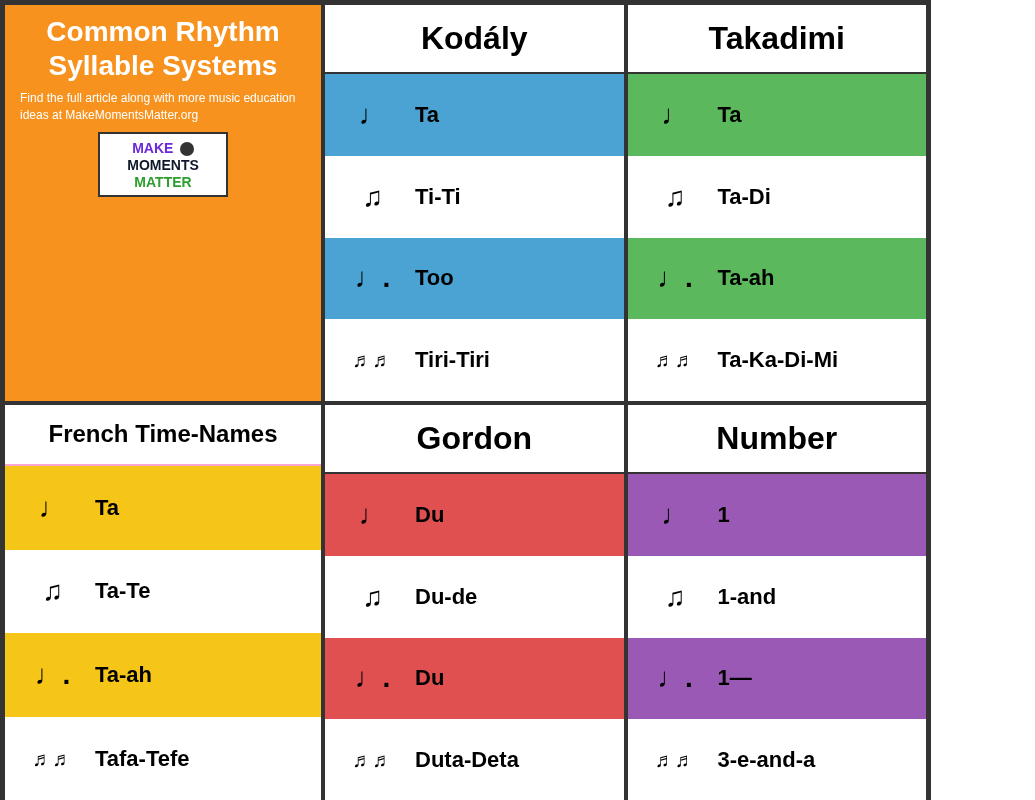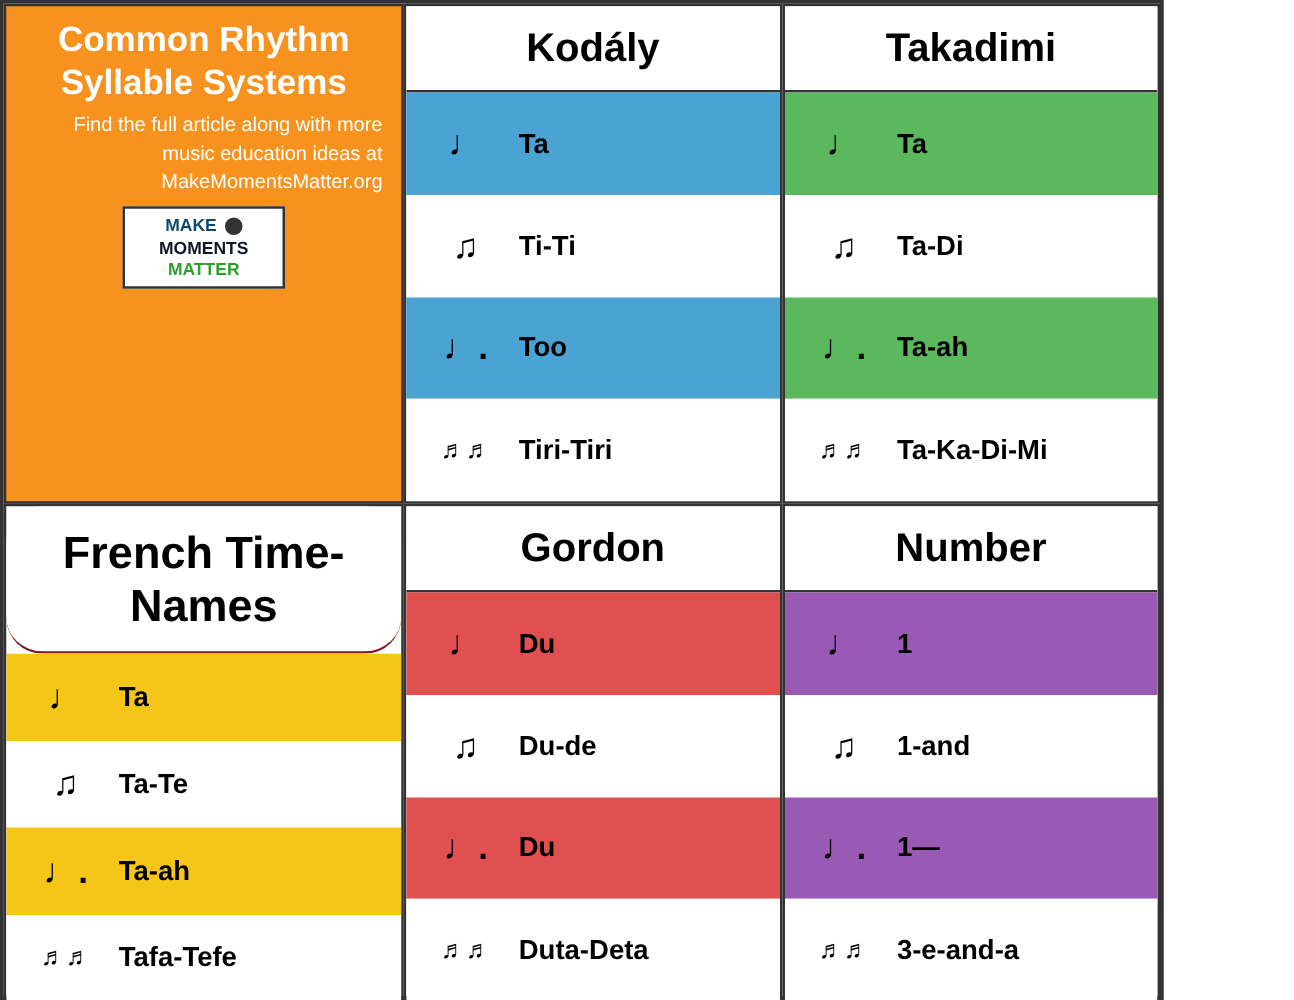--- a/index.html
+++ b/index.html
@@ -38,38 +38,38 @@
       color: #fff;
       font-size: 28px;
       font-weight: bold;
       text-align: center;
       font-family: Arial, sans-serif;
       line-height: 1.2;
       margin-bottom: 8px;
     }
     .header-orange p {
       color: #fff;
-      font-size: 16px;
-      text-align: right;
+      font-size: 12px;
+      text-align: left;
       line-height: 1.4;
       margin-bottom: 8px;
     }
     .logo-box {
       border: 2px solid #333;
       padding: 5px 8px;
       background: #fff;
       text-align: center;
       width: 130px;
     }
     .logo-text {
       font-weight: 900;
       font-size: 14px;
       line-height: 1.2;
     }
-    .logo-make { color: #0c4a6e; }
+    .logo-make { color: #6d28d9; }
     .logo-moments { color: #0f172a; }
     .logo-matter { color: #2E9E2E; }
     .col-header {
       background: #fff;
       display: flex;
       align-items: center;
       justify-content: center;
       padding: 15px 10px;
       font-size: 32px;
       font-weight: bold;
@@ -108,28 +108,27 @@
     .bg-yellow { background: #F5C518; }
     .bg-red { background: #E05050; }
     .bg-purple { background: #9B59B6; }
     
     .french-header {
       background: #fff;
       display: flex;
       align-items: center;
       justify-content: center;
       padding: 15px 10px;
-      font-size: 36px;
+      font-size: 24px;
       font-weight: bold;
       font-family: Arial, sans-serif;
-      border-bottom: 2px solid #7f1d1d;
+      border-bottom: 2px solid #f9a8d4;
       flex-shrink: 0;
       text-align: center;
       line-height: 1.2;
-      border-radius: 29px;
     }
   </style>
 </head>
 <body>
 
 <div class="grid">
 
   <div class="cell header-orange">
     <h1>Common Rhythm Syllable Systems</h1>
     <p>Find the full article along with more music education ideas at MakeMomentsMatter.org</p>

